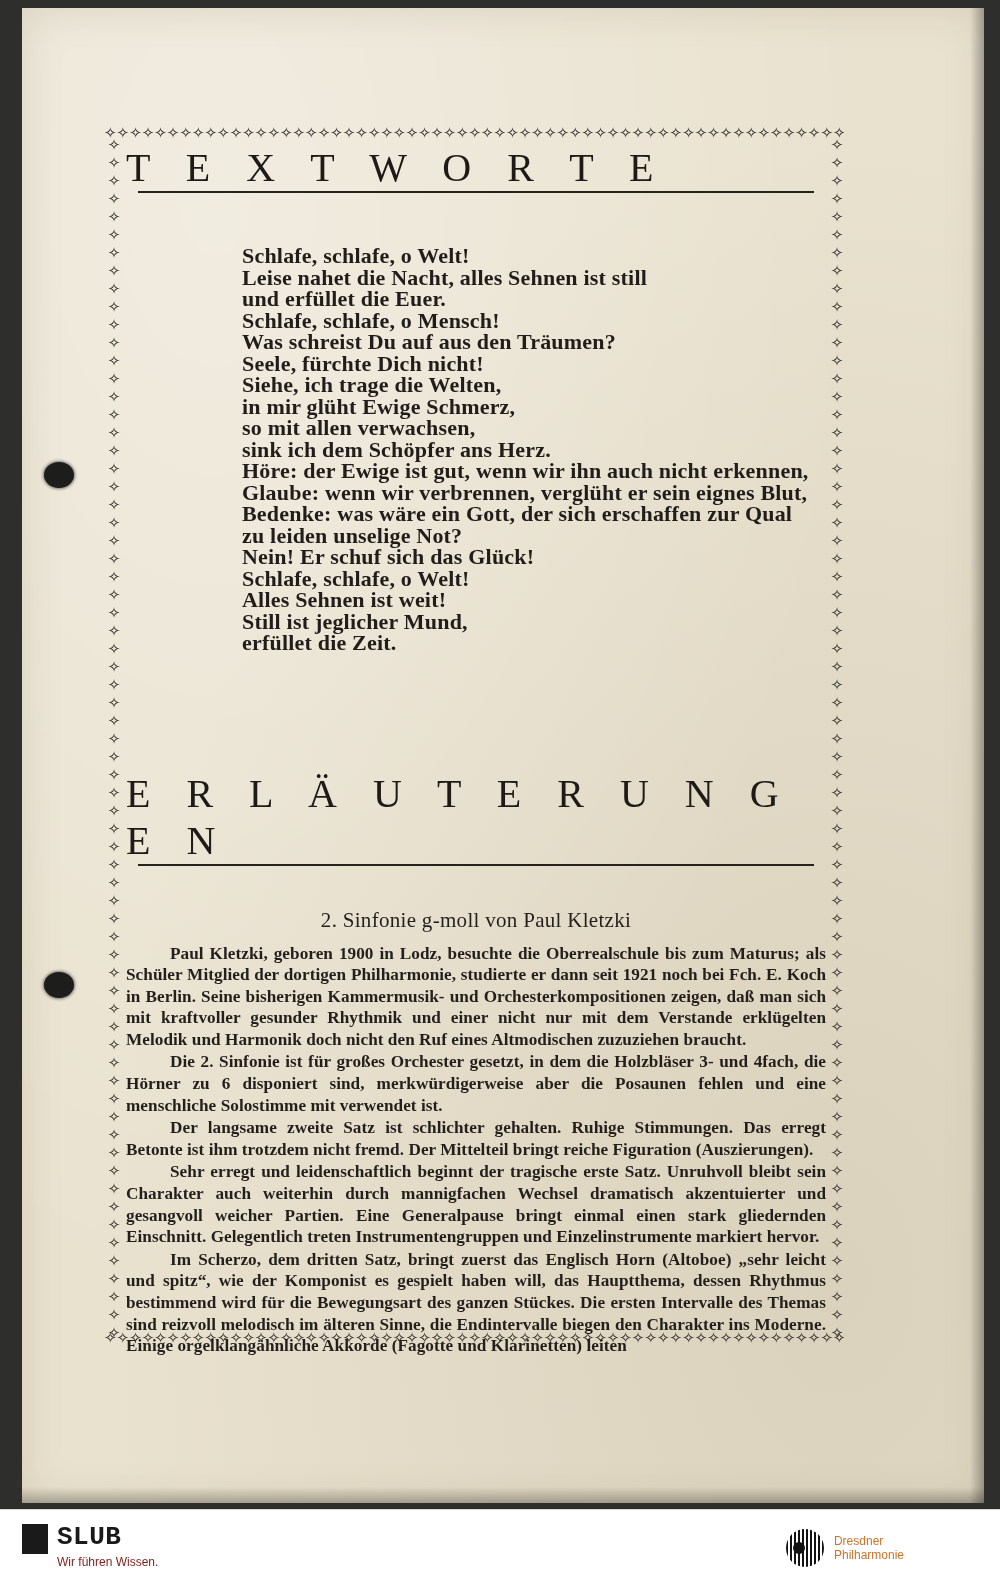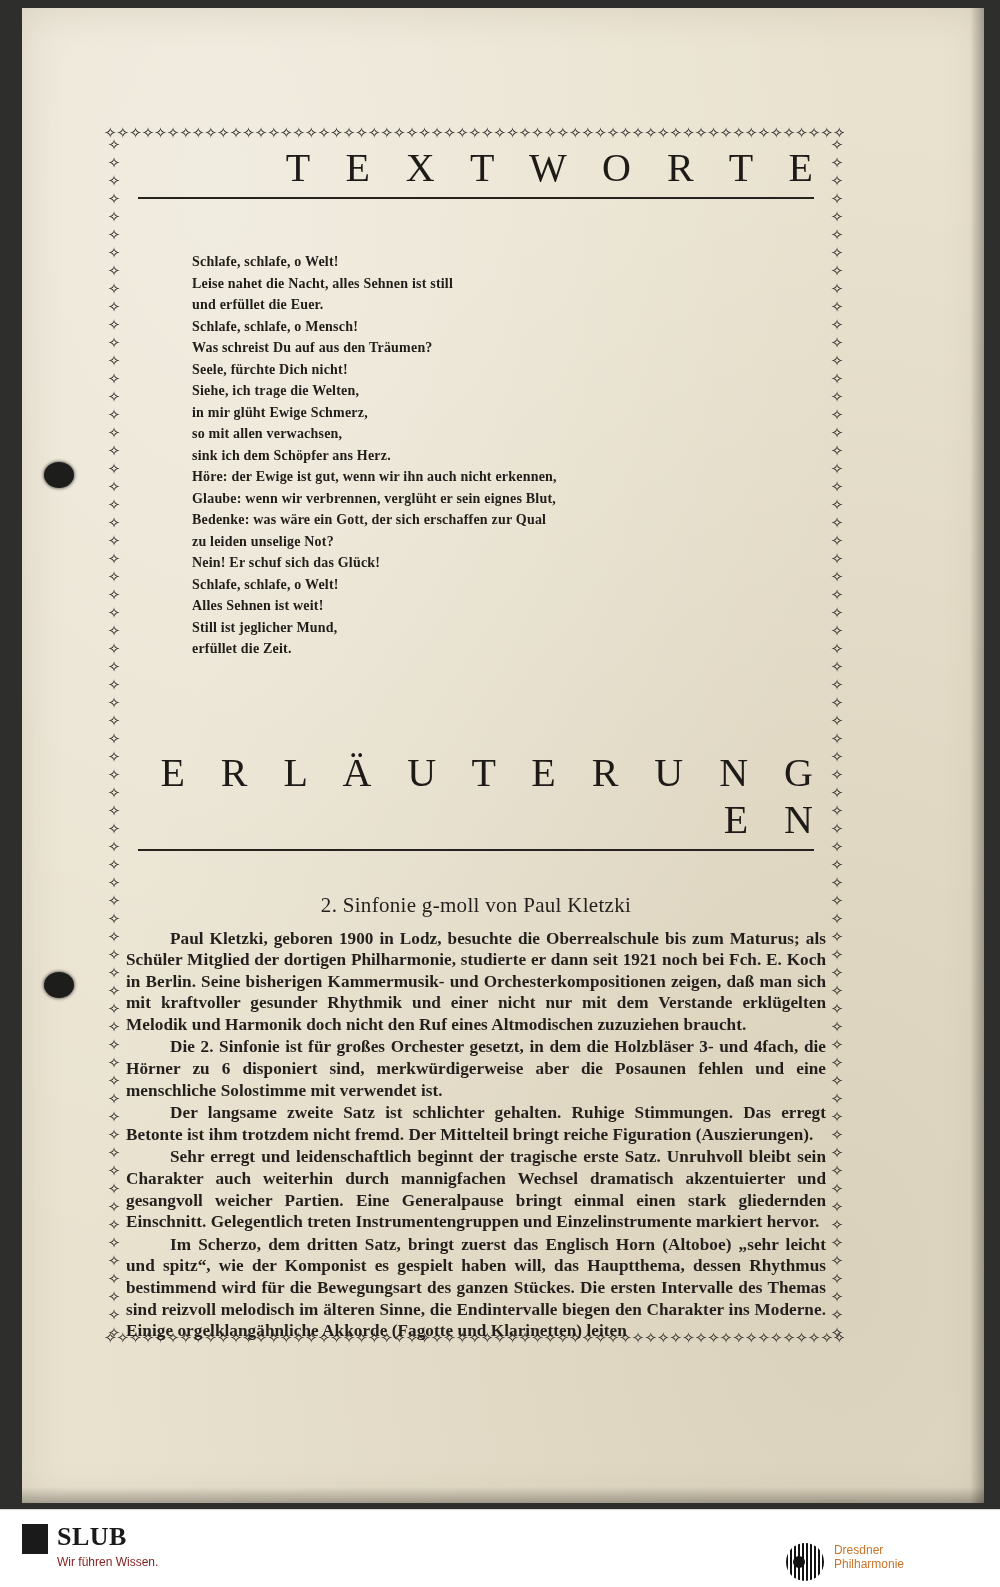--- a/index.html
+++ b/index.html
@@ -87,42 +87,41 @@
     position: absolute;
     left: 104px; top: 136px;
     width: 700px;
     color: #231f1c;
   }
 
   .section-title {
     font-family: "Liberation Serif", serif;
     font-size: 40px;
     letter-spacing: 13px;
-    text-align: right;
+    text-align: left;
     font-weight: 400;
     color: #1d1a17;
-    padding-bottom: 6px;
   }
   .title-rule {
     border-bottom: 2px solid #26231f;
     margin: 0 12px 0 12px;
   }
 
   #poem {
-    margin: 52px 0 0 66px;
-    font-size: 14px;
+    margin: 52px 0 0 116px;
+    font-size: 22px;
     line-height: 21.5px;
     font-family: "Liberation Serif", serif;
     font-weight: 600;
     color: #211d1a;
     letter-spacing: 0.2px;
   }
   #poem div { white-space: pre; }
 
-  #erl-block { margin-top: 89px; }
+  #erl-block { margin-top: 116px; }
 
   #piece-title {
     text-align: center;
     font-size: 21px;
     font-weight: 400;
     margin: 42px 0 10px 0;
     letter-spacing: 0.3px;
   }
 
   .para {
@@ -150,37 +149,37 @@
     display: flex;
     align-items: flex-start;
   }
   #slub-mark {
     width: 26px; height: 30px;
     background: #1a1a1a;
     margin-right: 9px;
   }
   #slub-text { line-height: 1; }
   #slub-name {
-    font-family: Liberation Serif, serif;
+    font-family: Liberation Mono, monospace;
     font-size: 26px;
     font-weight: 700;
     color: #1a1a1a;
     letter-spacing: 0.5px;
   }
   #slub-claim {
     font-family: "Liberation Sans", sans-serif;
     font-size: 12px;
     color: #7f1d1d;
     margin-top: 6px;
   }
   #dp {
     position: absolute;
-    right: 96px; top: 33px;
+    right: 96px; top: 19px;
     display: flex;
-    align-items: flex-start;
+    align-items: center;
   }
   #dp-logo {
     width: 38px; height: 38px;
     border-radius: 50%;
     background:
       repeating-linear-gradient(90deg, #111 0 2px, #fff 2px 4px);
     margin-right: 10px;
     position: relative;
     overflow: hidden;
   }

